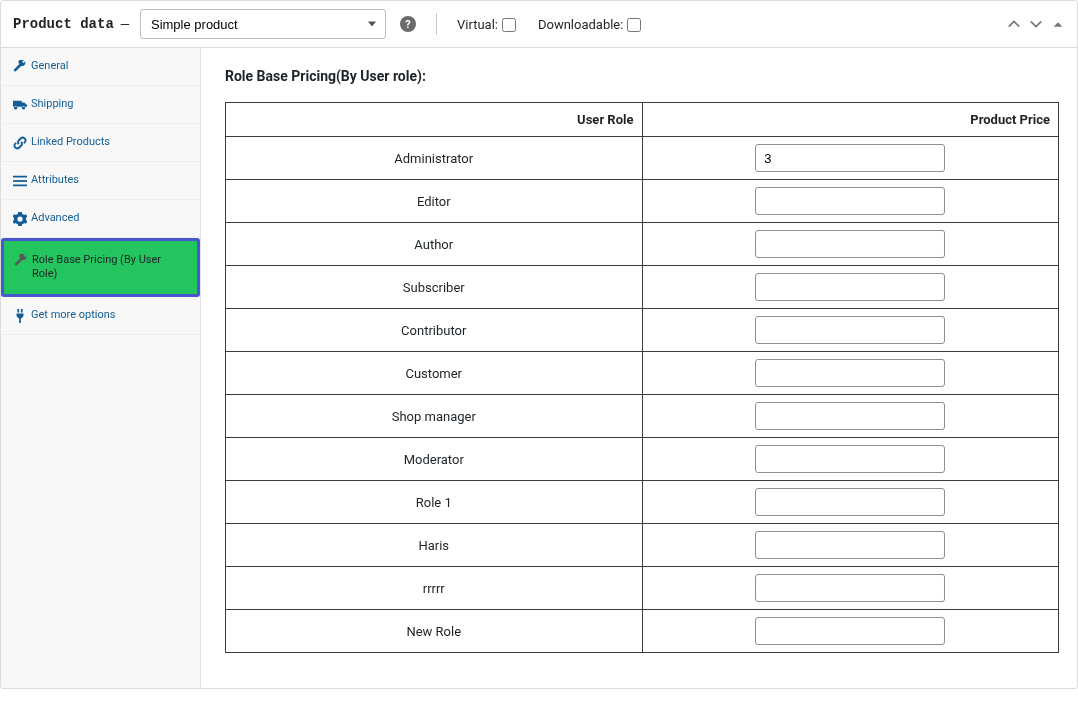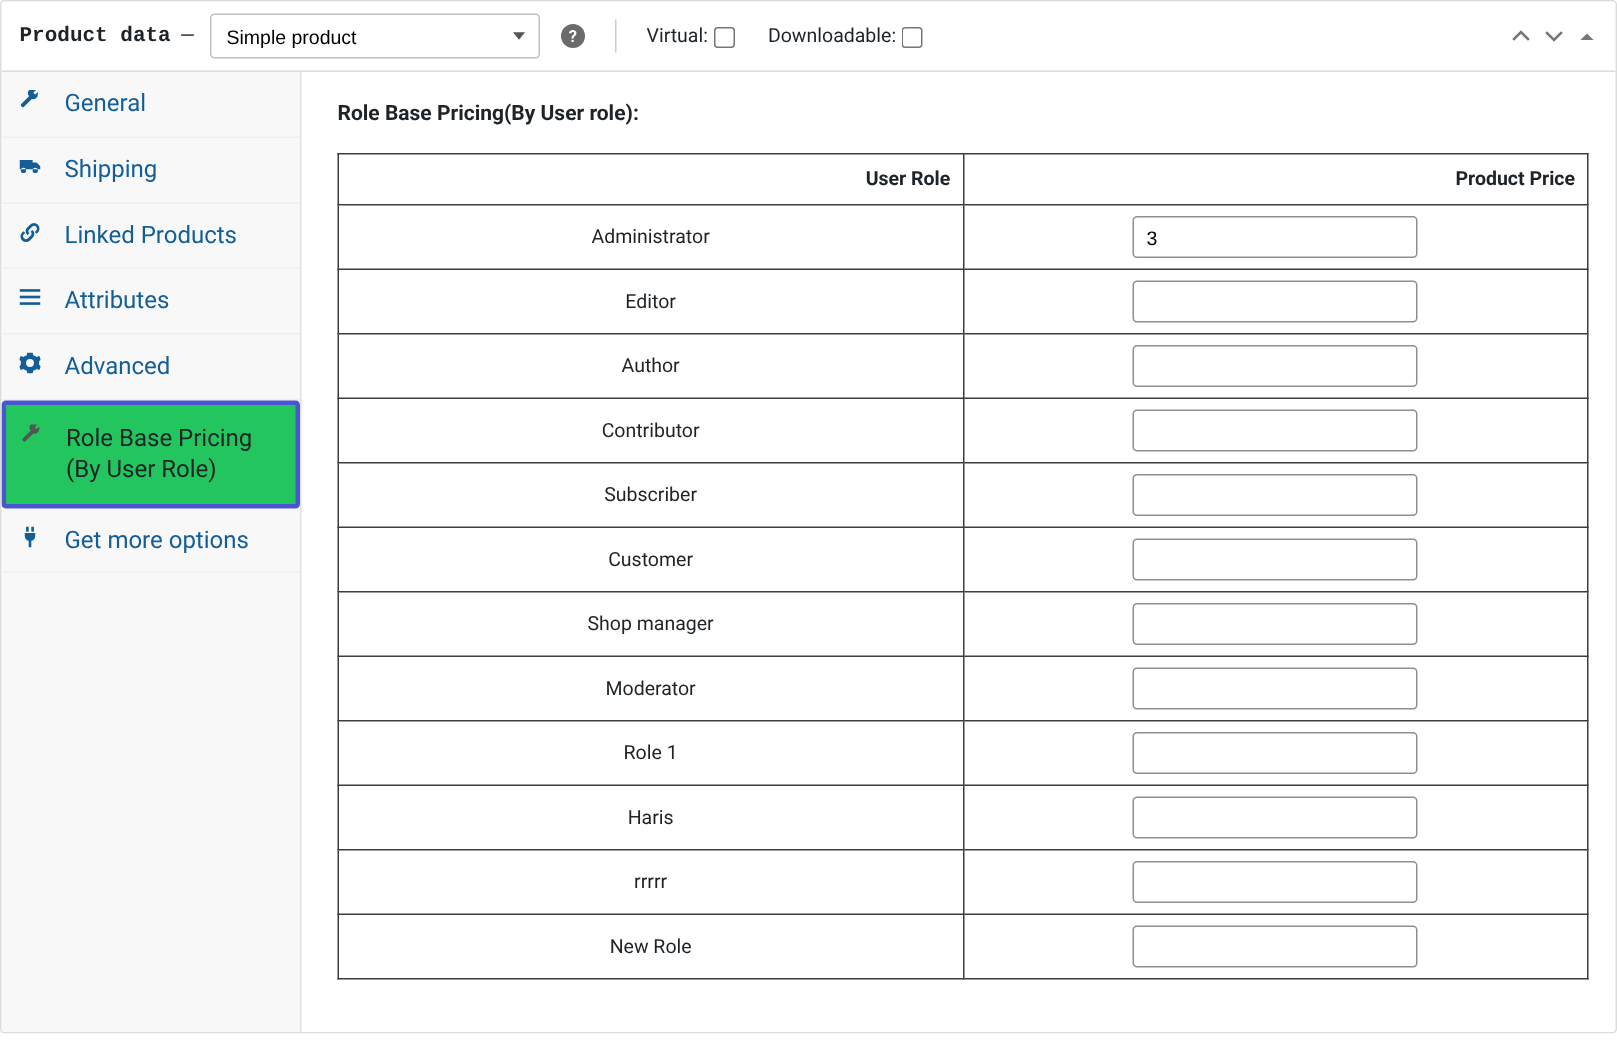--- a/index.html
+++ b/index.html
@@ -24,21 +24,21 @@
   }
   .panel-title {
     font-weight: 700;
     font-size: 14px;
     margin-right: 6px;
     font-family: Liberation Mono, monospace;
   }
   .panel-dash { margin-right: 10px; }
   .product-type-select {
     height: 30px;
-    width: 220px;
+    width: 246px;
     border: 1px solid #bfbfbf;
     border-radius: 3px;
     padding: 4px 24px 4px 10px;
     font-size: 13px;
     background: #fff;
     appearance: none;
     position: relative;
   }
   .select-wrap { position: relative; display: inline-block; }
   .select-wrap::after {
@@ -88,22 +88,22 @@
     border-right: 1px solid #e2e2e2;
     flex-shrink: 0;
   }
   .sidebar-item {
     display: flex;
     align-items: flex-start;
     padding: 11px 12px;
     border-bottom: 1px solid #eee;
     color: #135e96;
     cursor: pointer;
-    font-size: 16px;
-    gap: 16px;
+    font-size: 11px;
+    gap: 4px;
   }
   .sidebar-item.active {
     background: #22c55e;
     color: #1d2327;
     border: 3px solid #4a55d0;
     border-radius: 3px;
     margin: 0 0 0 0;
     padding: 12px 10px;
   }
   .sidebar-icon {
@@ -275,25 +275,25 @@
             </tr>
             <tr>
               <td>Editor</td>
               <td><input type="text" class="price-input" style=""></td>
             </tr>
             <tr>
               <td>Author</td>
               <td><input type="text" class="price-input" style=""></td>
             </tr>
             <tr>
+              <td>Subscriber</td>
+              <td><input type="text" class="price-input" style=""></td>
+            </tr>
+            <tr>
               <td>Contributor</td>
-              <td><input type="text" class="price-input" style=""></td>
-            </tr>
-            <tr>
-              <td>Subscriber</td>
               <td><input type="text" class="price-input" style=""></td>
             </tr>
             <tr>
               <td>Customer</td>
               <td><input type="text" class="price-input" style=""></td>
             </tr>
             <tr>
               <td>Shop manager</td>
               <td><input type="text" class="price-input" style=""></td>
             </tr>

